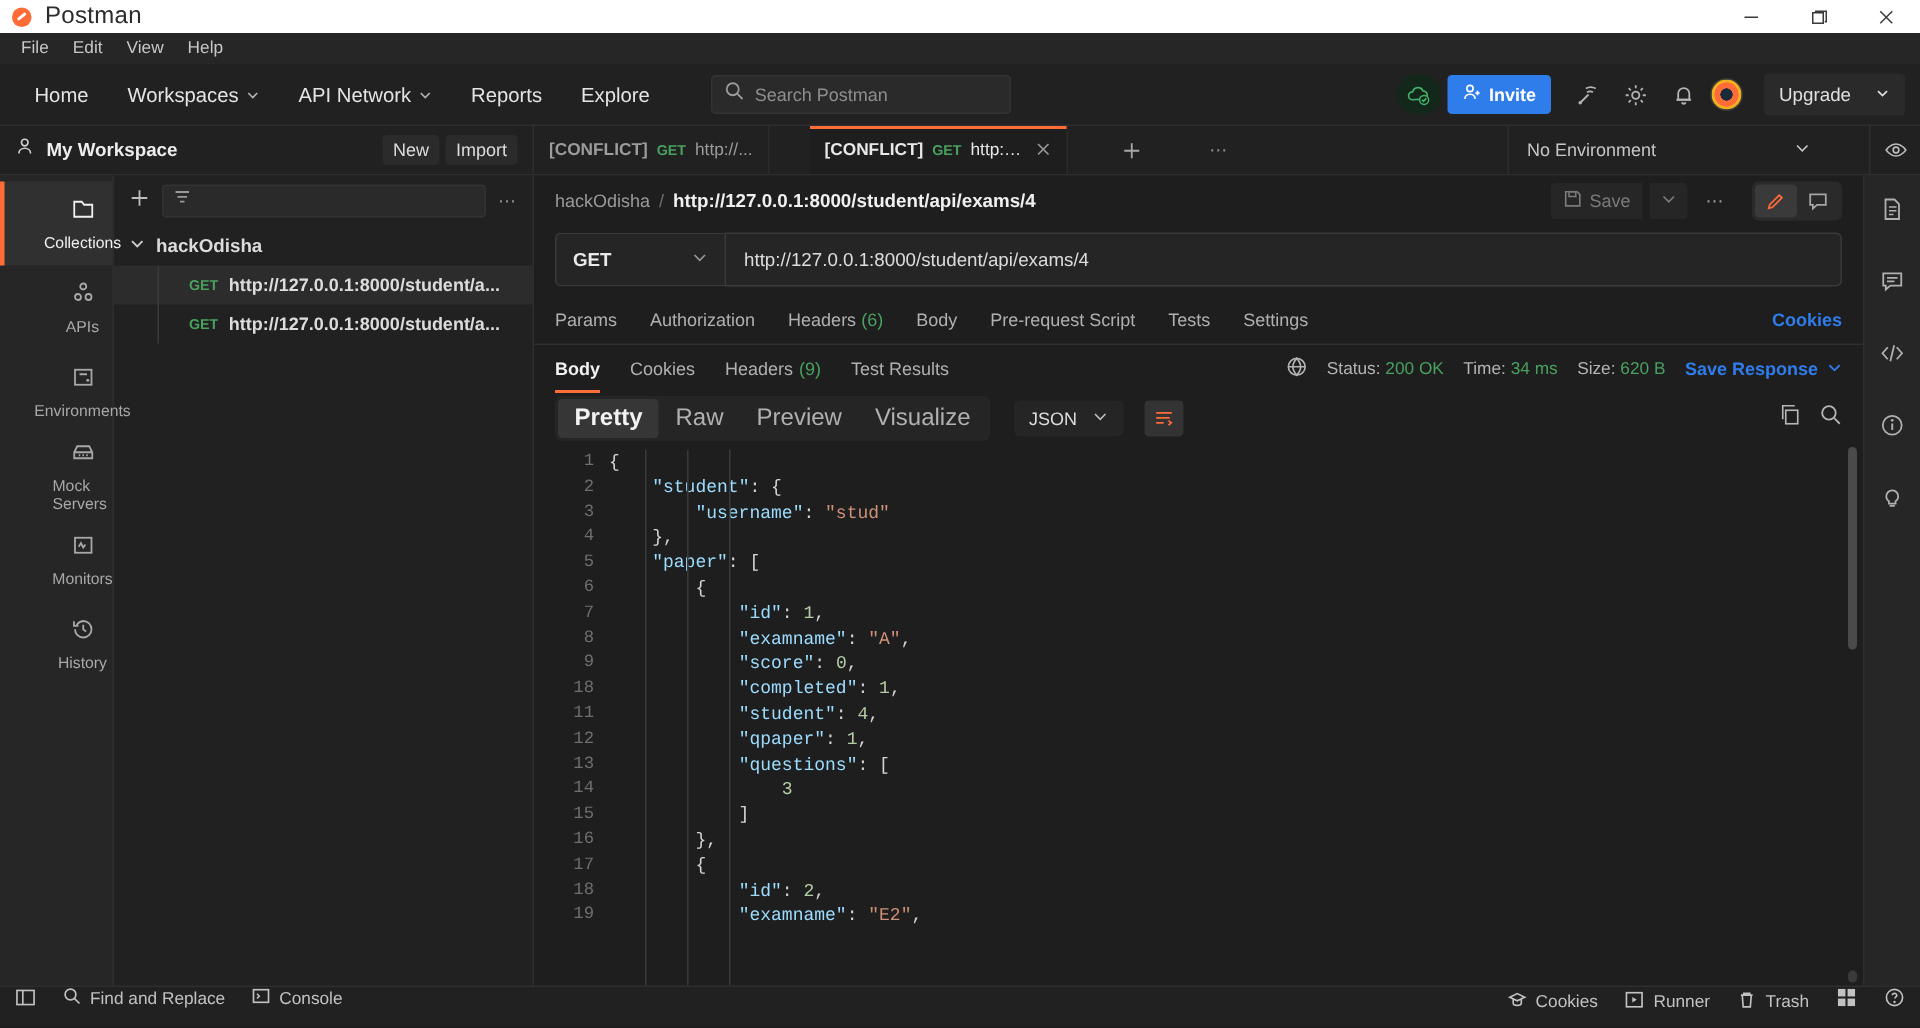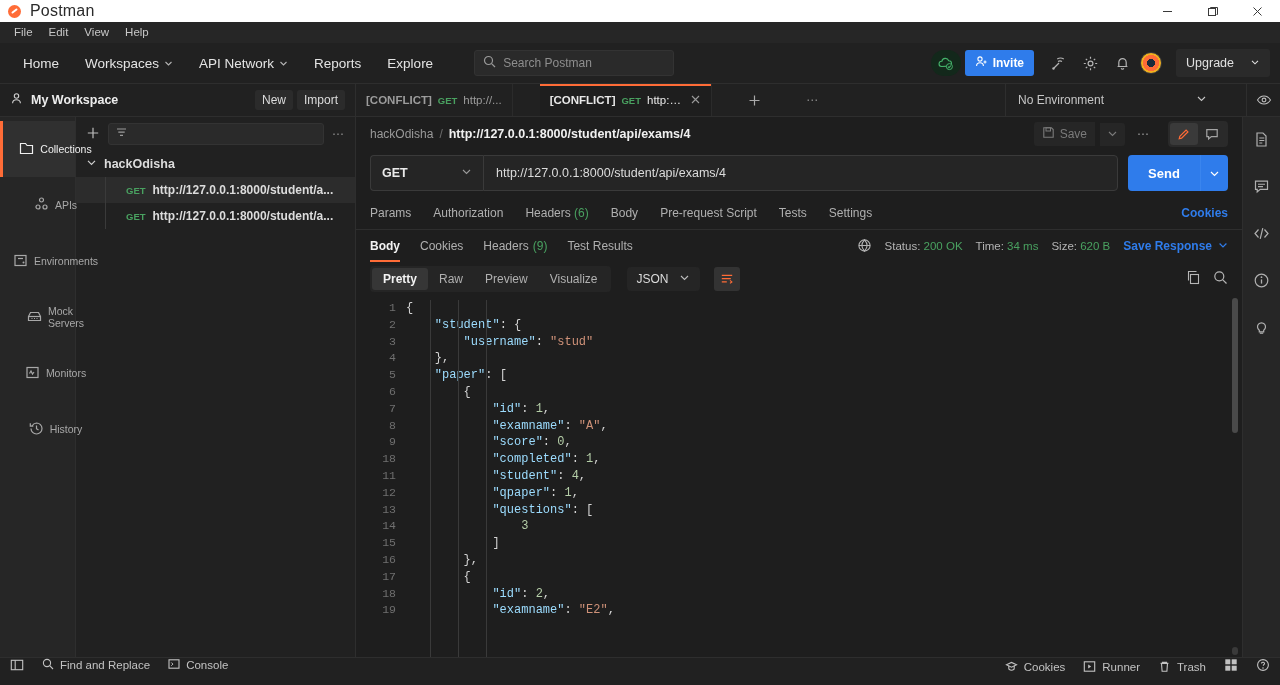--- a/index.html
+++ b/index.html
@@ -89,21 +89,21 @@
     font-size: 12px; color: #c6c6c6; border-left: 1px solid #2e2e2e;
   }
   .eye-btn { width: 34px; display: flex; align-items: center; justify-content: center; color: #bdbdbd; border-left:1px solid #2e2e2e;}
 
   
   .body { flex: 1; display: flex; min-height: 0; }
 
   
   .rail { width: 76px; flex: 0 0 76px; background: #262626; padding-top: 4px; border-right: 1px solid #2e2e2e; }
   .rail-item {
-    height: 56px; display: flex; flex-direction: row; align-items: center; justify-content: center;
+    height: 56px; display: flex; flex-direction: column; align-items: center; justify-content: center;
     gap: 5px; color: #a8a8a8; font-size: 10.5px; position: relative; padding-left: 35px;
   }
   .rail-item.active { background: #303030; color: #f0f0f0; }
   .rail-item.active::before { content: ""; position: absolute; left: 0; top: 0; bottom: 0; width: 3px; background: #ff6c37; }
 
   
   .sidebar { width: 280px; flex: 0 0 280px; background: #212121; border-right: 1px solid #2e2e2e; display: flex; flex-direction: column; }
   .sb-head { height: 34px; display: flex; align-items: center; gap: 8px; padding: 0 10px; }
   .sb-plus { color: #bdbdbd; font-size: 15px; }
   .sb-filter { flex: 1; height: 22px; background: #2a2a2a; border: 1px solid #333; border-radius: 3px; display:flex; align-items:center; padding:0 6px;}
@@ -156,21 +156,21 @@
   .restab { font-size: 12px; color: #b0b0b0; position: relative; height: 32px; display:flex; align-items:center;}
   .restab.active { color: #f2f2f2; font-weight: bold; }
   .restab.active::after { content:""; position:absolute; left:0; right:0; bottom:0; height:2px; background:#ff6c37; }
   .restab .cnt { color: #49a160; font-weight: normal; }
   .resmeta { margin-left: auto; display: flex; align-items: center; gap: 13px; font-size: 11.5px; color: #b4b4b4; }
   .resmeta b { color: #49a160; font-weight: normal; }
   .save-resp { font-size: 12px; color: #2f7ceb; font-weight: bold; display: flex; align-items: center; gap: 6px; }
 
   .fmtbar { display: flex; align-items: center; padding: 0 14px; height: 34px; gap: 6px; }
   .fmtgrp { display: flex; background: #252525; border-radius: 4px; padding: 2px; }
-  .fmt { font-size: 12px; color: #b0b0b0; padding: 4px 11px; border-radius: 3px; text-align: right; }
+  .fmt { font-size: 16px; color: #b0b0b0; padding: 4px 11px; border-radius: 3px; text-align: right; }
   .fmt.active { background: #363636; color: #f2f2f2; font-weight: bold; }
   .jsonsel { margin-left: 10px; display: flex; align-items: center; gap: 10px; background: #252525; border-radius: 4px; padding: 5px 10px; font-size: 12px; color: #dcdcdc; }
   .wrapbtn { margin-left: 8px; width: 26px; height: 24px; display: flex; align-items: center; justify-content: center; background: #333; border-radius: 3px; color: #ff6c37; }
   .fmt-right { margin-left: auto; display: flex; gap: 12px; color: #b6b6b6; }
 
   
   .codewrap { flex: 1; min-height: 0; display: flex; position: relative; overflow: hidden; padding-left: 14px; }
   .gutter { width: 36px; flex: 0 0 36px; text-align: right; padding-right: 10px; padding-top: 4px; }
   .gutter div { font-family: "Liberation Mono", monospace; font-size: 11.5px; line-height: 16.8px; color: #6f6f6f; }
   .code { flex: 1; padding-top: 4px; position: relative; }
@@ -508,28 +508,20 @@
         <div class="methbox">
           <span>GET</span>
           <span>
             <svg width="11" height="11" viewBox="0 0 11 11">
                 <path d="M2 4l3.5 3.5L9 4" fill="none" stroke="#9a9a9a" stroke-width="1.1"></path>
               </svg>
           </span>
         </div>
         <div class="urlbox">
           <span>http://127.0.0.1:8000/student/api/exams/4</span>
-        </div>
-        <div class="sendgrp">
-          <div class="send-btn">Send</div>
-          <div class="send-caret">
-            <svg width="11" height="11" viewBox="0 0 11 11">
-                <path d="M2 4l3.5 3.5L9 4" fill="none" stroke="#fff" stroke-width="1.2"></path>
-              </svg>
-          </div>
         </div>
       </div>
 
       <div class="reqtabs">
         <span class="reqtab">
           <span>Params</span>
         </span>
         <span class="reqtab">
           <span>Authorization</span>
         </span>

